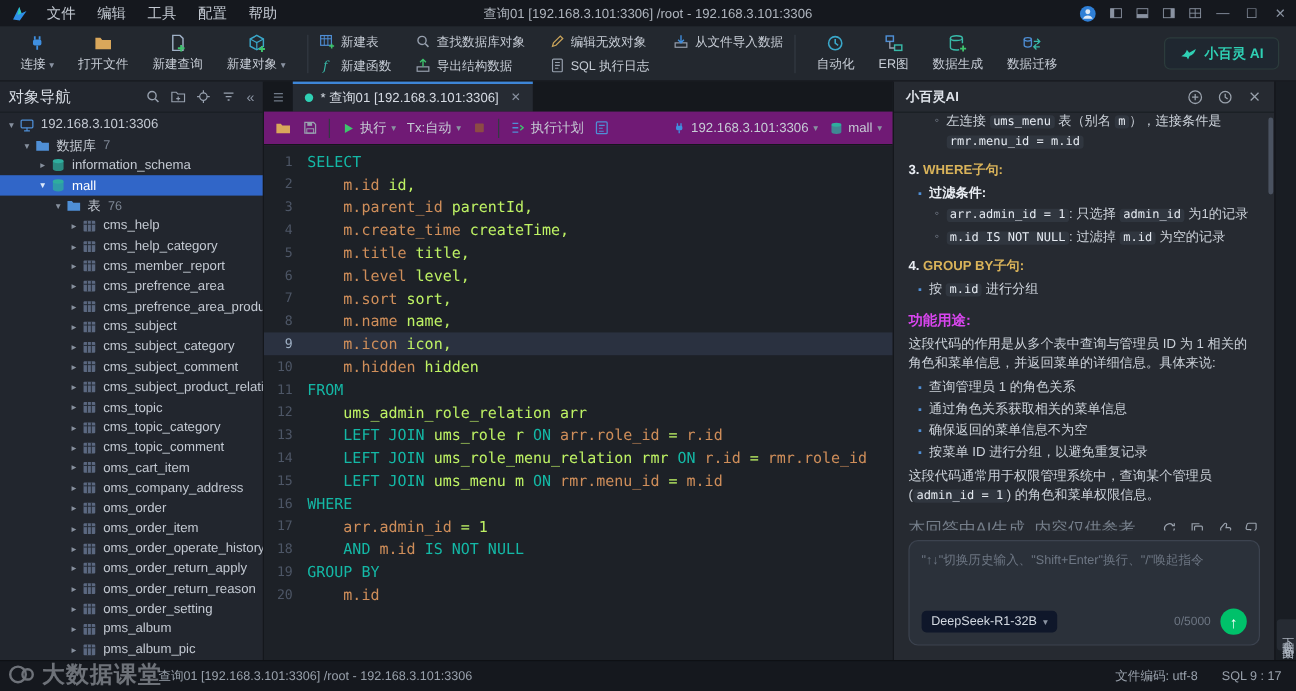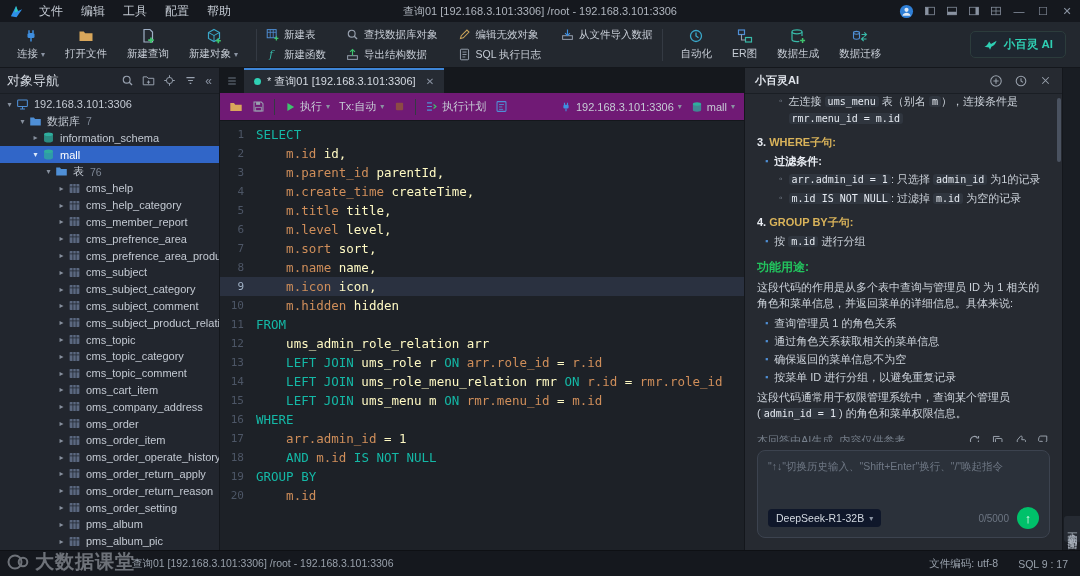--- a/index.html
+++ b/index.html
@@ -58,42 +58,42 @@
   .et-sep { width:1px; height:16px; background:#343a43; }
   .et-spacer { flex:1; }
   .code { flex:1; overflow:hidden; padding-top:4px; font-family:"DejaVu Sans Mono",monospace; }
   .line { display:flex; height:19px; align-items:center; }
   .line.current { background:#2a3140; }
   .line-num { width:36px; text-align:right; padding-right:12px; color:#4d5666; font-size:11px; flex:none; font-family:"DejaVu Sans Mono",monospace; }
   .current .line-num { color:#9fb0c4; }
   .line-src { white-space:pre; font-size:12.5px; }
   .tok-k { color:#14b8a6; }
   .tok-f { color:#cf8e5a; }
-  .tok-p { color:#fef9c3; }
+  .tok-p { color:#bef264; }
 
   
   .ai-panel { width:318px; flex:none; background:#262a31; border-left:1px solid #14171c; display:flex; flex-direction:column; position:relative; }
   .ai-header { height:26px; display:flex; align-items:center; padding:0 10px; gap:11px; border-bottom:1px solid #1a1e24; flex:none; }
   .ai-title { font-size:11px; font-weight:bold; color:#dfe3ea; margin-right:auto; }
   .ai-body { flex:1; overflow:hidden; padding:4px 12px 0 12px; font-size:11px; line-height:16px; color:#ccd2da; }
   .ai-body > :first-child { margin-top:-5px; }
   .blk-p { margin:4px 0; }
   .blk-h { margin:7px 0 3px; font-weight:bold; }
   .blk-h .hnum { color:#e9edf3; }
   .blk-h .htext { color:#d9b35a; }
-  .blk-h2 { color:#22c55e; font-weight:bold; font-size:12px; margin:9px 0 4px; }
+  .blk-h2 { color:#d946ef; font-weight:bold; font-size:12px; margin:9px 0 4px; }
   .blk-b1, .blk-b2 { display:flex; gap:6px; margin:2px 0; }
   .blk-b1 { padding-left:8px; }
   .blk-b2 { padding-left:22px; }
   .blk-b1 > .marker { color:#4f8fd6; font-size:9px; line-height:16px; }
   .blk-b2 > .marker { color:#8a93a2; font-size:10px; line-height:16px; }
   .run-c { font-family:"DejaVu Sans Mono",monospace; font-size:10px; background:#30363f; border-radius:3px; padding:0 3px; color:#e6ebf2; }
   .run-b { font-weight:bold; color:#e9edf3; }
   .ai-footnote { display:flex; justify-content:space-between; align-items:center; margin-top:10px; }
-  .footnote-text { color:#767f8b; font-size:11px; }
+  .footnote-text { color:#767f8b; font-size:14px; }
   .footnote-icons { display:flex; gap:10px; }
   .ai-input { margin:8px 12px 12px; background:#2b313a; border:1px solid #3c434f; border-radius:8px; height:88px; position:relative; flex:none; }
   .ai-placeholder { padding:9px 10px 0; color:#6d7683; font-size:10.5px; }
   .ai-input-row { position:absolute; left:10px; right:10px; bottom:8px; display:flex; align-items:center; gap:8px; }
   .model-pill { background:#0f172a; border-radius:4px; padding:3px 8px; font-size:10.5px; color:#d3d9e1; display:flex; align-items:center; gap:5px; }
   .char-counter { margin-left:auto; color:#6d7683; font-size:10px; }
   .send-btn { width:22px; height:22px; border-radius:50%; background:#00c16a; color:#fff; display:flex; align-items:center; justify-content:center; font-size:13px; font-weight:bold; }
   .ai-scrollbar { position:absolute; right:1px; top:30px; width:4px; height:64px; background:#4a5260; border-radius:2px; }
 
   

